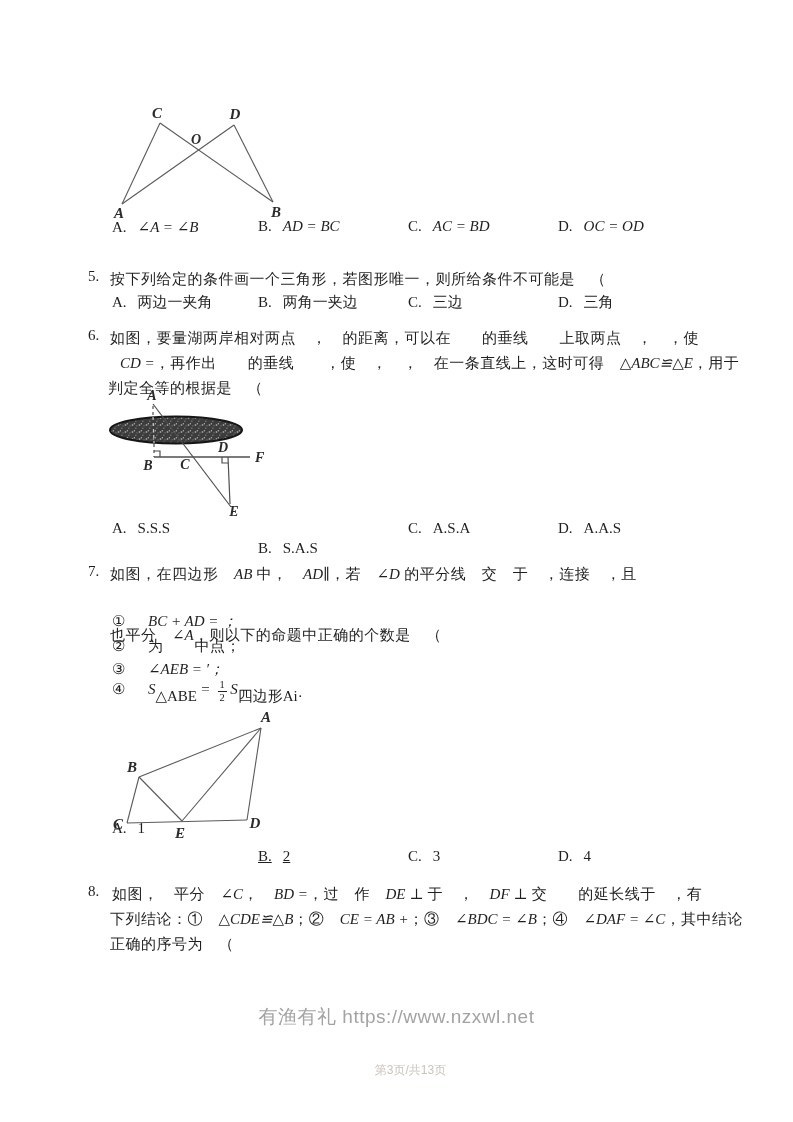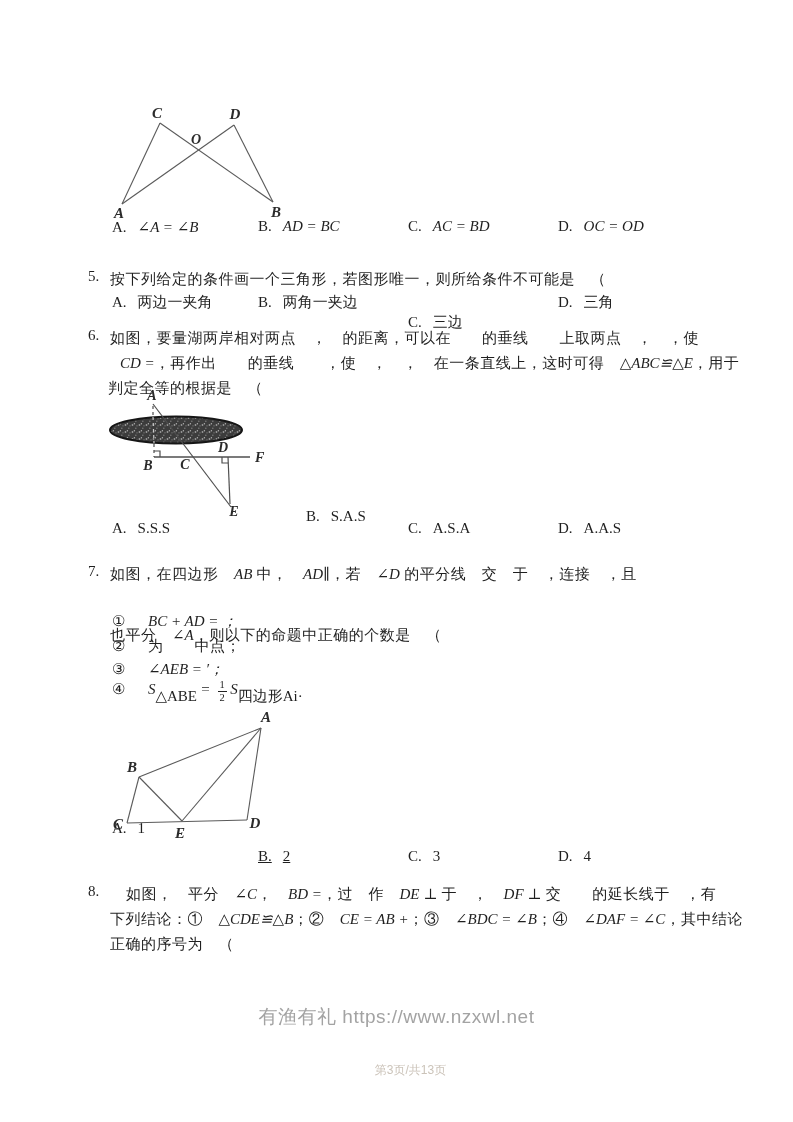--- a/index.html
+++ b/index.html
@@ -49,21 +49,21 @@
   <span class="opt" style="left:258px;top:218px;"><span class="letter">B.</span><span class="m">AD = BC</span></span>
   <span class="opt" style="left:408px;top:218px;"><span class="letter">C.</span><span class="m">AC = BD</span></span>
   <span class="opt" style="left:558px;top:218px;"><span class="letter">D.</span><span class="m">OC = OD</span></span>
 </div>
 
 <span class="abs qnum" style="left:88px;top:268px;">5.</span>
 <div class="abs line" style="left:110px;top:268px;">按下列给定的条件画一个三角形，若图形唯一，则所给条件不可能是　（</div>
 <div>
   <span class="opt" style="left:112px;top:293px;"><span class="letter">A.</span><span class="t">两边一夹角</span></span>
   <span class="opt" style="left:258px;top:293px;"><span class="letter">B.</span><span class="t">两角一夹边</span></span>
-  <span class="opt" style="left:408px;top:293px;margin-top:20px;"><span class="letter">C.</span><span class="t">三边</span></span>
+  <span class="opt" style="left:408px;top:293px;"><span class="letter">C.</span><span class="t">三边</span></span>
   <span class="opt" style="left:558px;top:293px;"><span class="letter">D.</span><span class="t">三角</span></span>
 </div>
 
 <span class="abs qnum" style="left:88px;top:327px;">6.</span>
 <div class="abs line" style="left:110px;top:327px;">如图，要量湖两岸相对两点　，　的距离，可以在　　的垂线　　上取两点　，　，使</div>
 <div class="abs line" style="left:120px;top:352px;">
   <span class="m">CD =</span><span class="t">，再作出　　的垂线　　，使　，　，　在一条直线上，这时可得　</span><span class="m">△ABC≌△E</span><span class="t">，用于</span>
 </div>
 <div class="abs line" style="left:108px;top:377px;">判定全等的根据是　（</div>
 
@@ -91,21 +91,21 @@
   <text x="49" y="12" font-size="14" text-anchor="middle">A</text>
   <text x="45" y="82" font-size="14" text-anchor="middle">B</text>
   <text x="82" y="81" font-size="14" text-anchor="middle">C</text>
   <text x="120" y="64" font-size="14" text-anchor="middle">D</text>
   <text x="152" y="74" font-size="14" text-anchor="start">F</text>
   <text x="131" y="128" font-size="14" text-anchor="middle">E</text>
 </svg>
 
 <div>
   <span class="opt" style="left:112px;top:520px;"><span class="letter">A.</span><span class="t">S.S.S</span></span>
-  <span class="opt" style="left:258px;top:508px;margin-left:48px;"><span class="letter">B.</span><span class="t">S.A.S</span></span>
+  <span class="opt" style="left:258px;top:540px;"><span class="letter">B.</span><span class="t">S.A.S</span></span>
   <span class="opt" style="left:408px;top:520px;"><span class="letter">C.</span><span class="t">A.S.A</span></span>
   <span class="opt" style="left:558px;top:520px;"><span class="letter">D.</span><span class="t">A.A.S</span></span>
 </div>
 
 <span class="abs qnum" style="left:88px;top:563px;">7.</span>
 <div class="abs line" style="left:110px;top:563px;">
   <span class="t">如图，在四边形　</span><span class="m">AB</span><span class="t"> 中，　</span><span class="m">AD∥</span><span class="t">，若　</span><span class="m">∠D</span><span class="t"> 的平分线　交　于　，连接　，且</span>
 </div>
 <div class="abs line" style="left:110px;top:624px;">
   <span class="t">也平分　</span><span class="m">∠A</span><span class="t">，则以下的命题中正确的个数是　（</span>
@@ -144,21 +144,21 @@
 </svg>
 
 <div>
   <span class="opt" style="left:112px;top:820px;"><span class="letter">A.</span><span class="t">1</span></span>
   <span class="opt" style="left:258px;top:848px;text-decoration:underline;"><span class="letter">B.</span><span class="t">2</span></span>
   <span class="opt" style="left:408px;top:848px;"><span class="letter">C.</span><span class="t">3</span></span>
   <span class="opt" style="left:558px;top:848px;"><span class="letter">D.</span><span class="t">4</span></span>
 </div>
 
 <span class="abs qnum" style="left:88px;top:883px;">8.</span>
-<div class="abs line" style="left:126px;top:883px;">
+<div class="abs line" style="left:112px;top:883px;">
   <span class="t">如图，　平分　</span><span class="m">∠C</span><span class="t">，　</span><span class="m">BD =</span><span class="t">，过　作　</span><span class="m">DE ⊥</span><span class="t"> 于　，　</span><span class="m">DF ⊥</span><span class="t"> 交　　的延长线于　，有</span>
 </div>
 <div class="abs line" style="left:110px;top:908px;">
   <span class="t">下列结论：①　</span><span class="m">△CDE≌△B</span><span class="t">；②　</span><span class="m">CE = AB +</span><span class="t">；③　</span><span class="m">∠BDC = ∠B</span><span class="t">；④　</span><span class="m">∠DAF = ∠C</span><span class="t">，其中结论</span>
 </div>
 <div class="abs line" style="left:110px;top:933px;">正确的序号为　（</div>
 
 <div class="footer-pg">第3页/共13页</div>
 <div class="footer-wm">有渔有礼 https://www.nzxwl.net</div>
 

